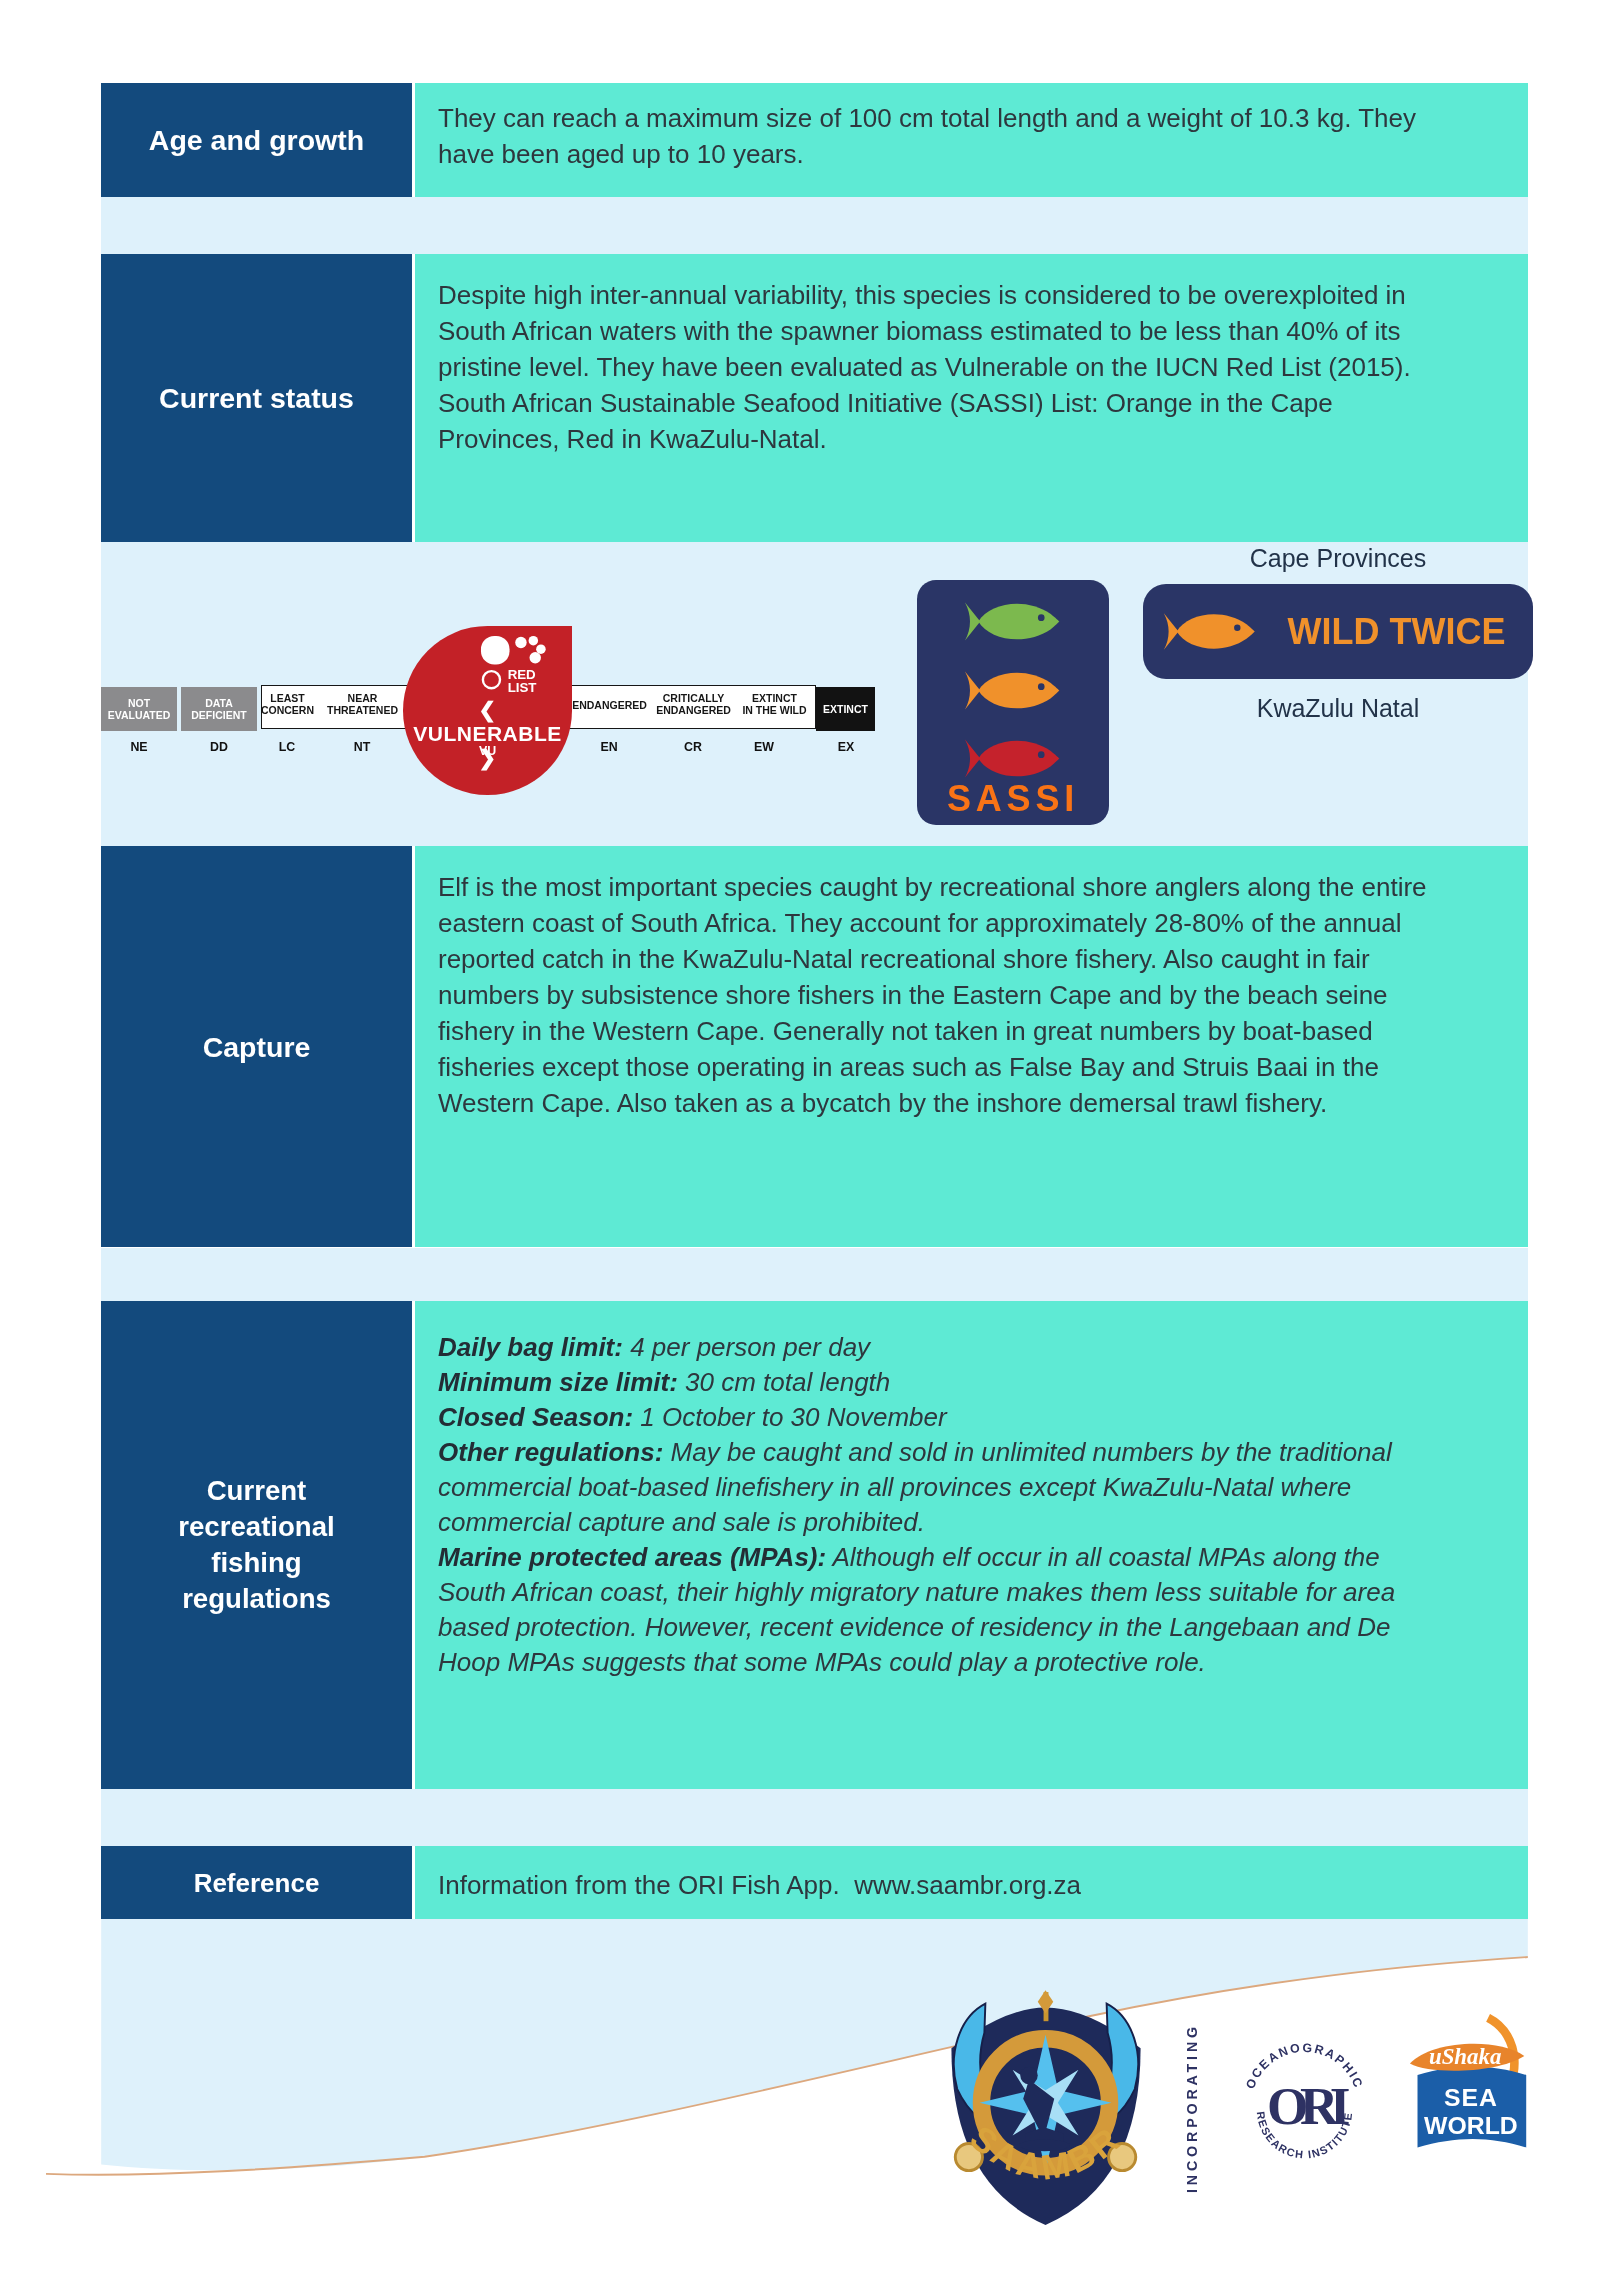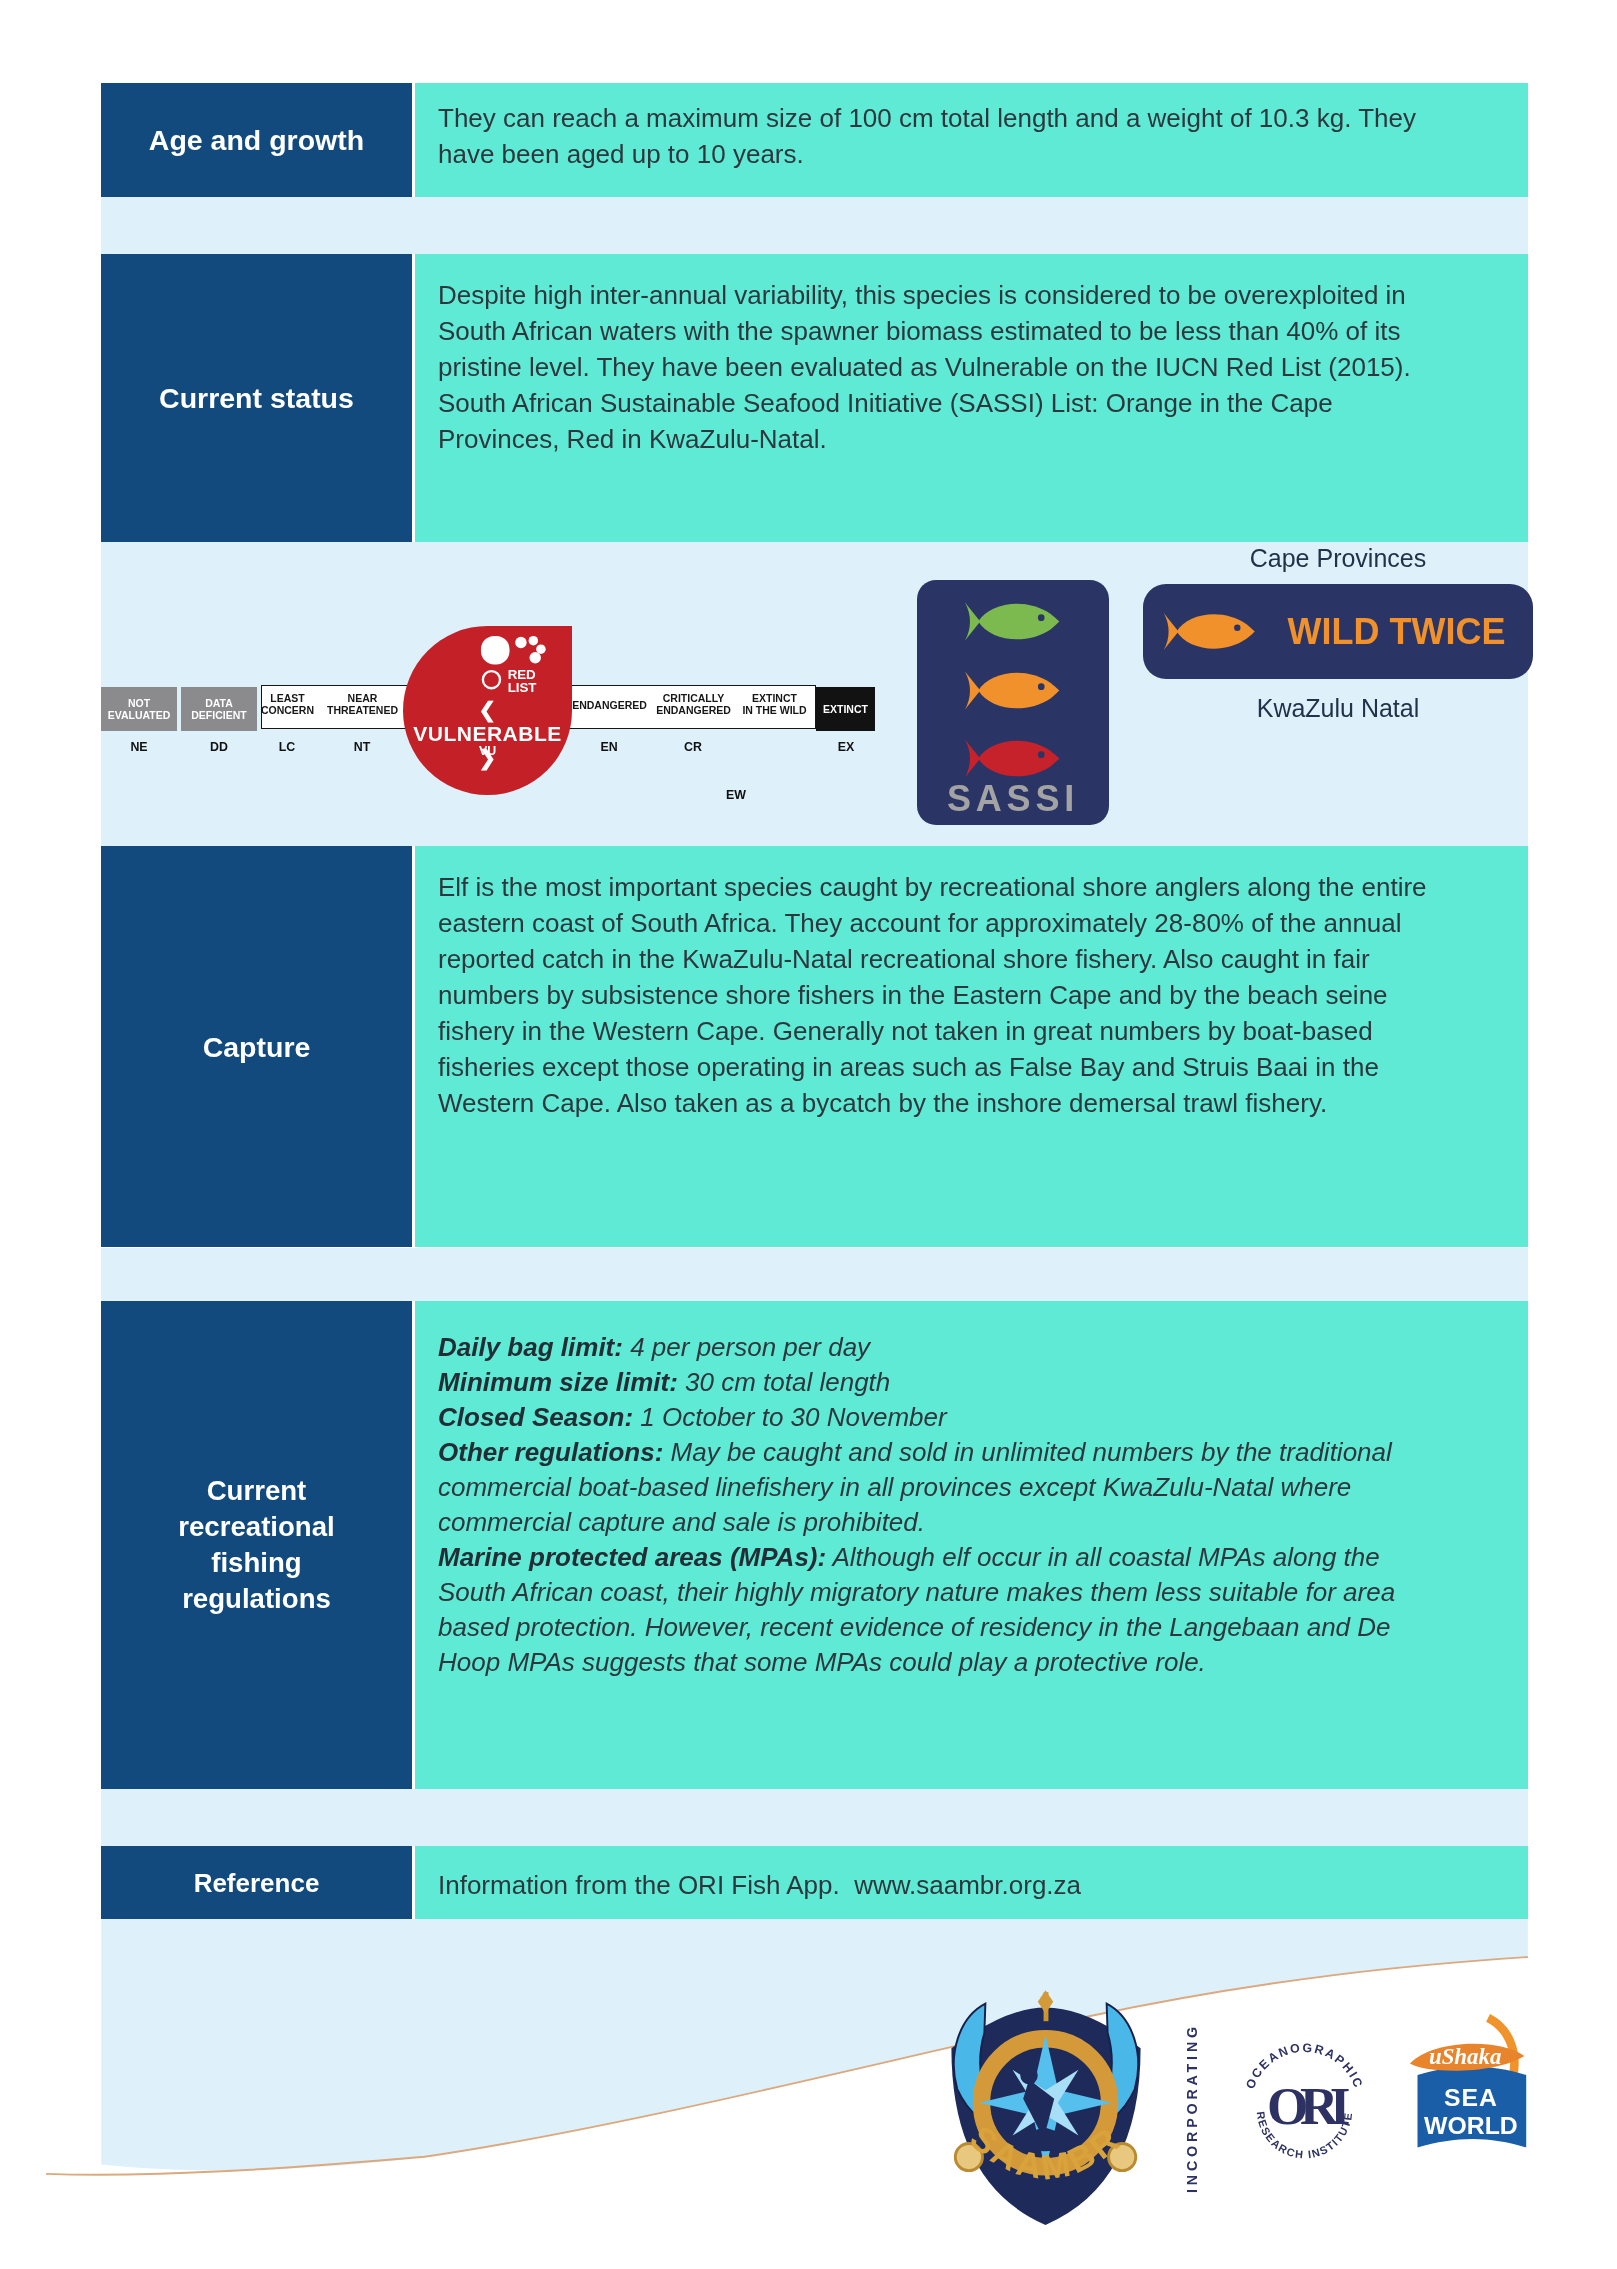--- a/index.html
+++ b/index.html
@@ -34,21 +34,21 @@
               border-radius:85px 0 85px 85px;}
   #vul-text{position:absolute;top:72px;width:100%;text-align:center;color:#ffffff;
             font-size:21px;font-weight:bold;letter-spacing:0.5px;}
   #vu-code{position:absolute;top:118px;width:100%;text-align:center;color:#ffffff;
            font-size:12.4px;font-weight:bold;}
   #redlist{position:absolute;right:11.4px;top:7.6px;}
   .rl-txt{fill:#ffffff;font-family:"Liberation Sans",sans-serif;font-weight:bold;font-size:14px;}
   
   #sassi-box{position:absolute;left:816px;top:38px;width:192px;height:245px;border-radius:19px;background:#2A3566;}
   .sassi-fish{position:absolute;left:27px;width:143px;height:61px;}
-  #sassi-name{position:absolute;top:198px;width:100%;text-align:center;color:#a3a3a3;
+  #sassi-name{position:absolute;top:198px;width:100%;text-align:center;color:#f97316;
               font-size:36px;font-weight:bold;letter-spacing:4.8px;}
   .region-lab{position:absolute;width:390px;left:1042px;text-align:center;color:#223349;font-size:25px;}
   .advice-box{position:absolute;left:1042px;width:390px;height:95px;border-radius:23px;background:#2A3566;}
   .advice-fish{position:absolute;left:19px;top:17px;width:101px;height:61px;}
   .advice-text{position:absolute;left:127px;top:0;height:95px;width:253px;display:flex;align-items:center;
                justify-content:center;font-size:36px;font-weight:800;letter-spacing:0px;}
   .advice-orange{color:#F0912B;}
   .advice-red{color:#C5222C;}
   .fish-green{fill:#7CB94E;} .fish-orange{fill:#F0912B;} .fish-red{fill:#C5222C;}
   .fish-eye{fill:#2A3566;}
@@ -95,21 +95,21 @@
     <div class="iucn-lab" style="left:673px;">EXTINCT
 IN THE WILD</div>
     <div class="iucn-box iucn-black" style="left:715px;width:59px;">EXTINCT</div>
 
     <div class="iucn-code" style="left:38px;">NE</div>
     <div class="iucn-code" style="left:118px;">DD</div>
     <div class="iucn-code" style="left:186px;">LC</div>
     <div class="iucn-code" style="left:261px;">NT</div>
     <div class="iucn-code" style="left:508px;">EN</div>
     <div class="iucn-code" style="left:592px;">CR</div>
-    <div class="iucn-code" style="left:635px;margin-top:48px;">EW</div>
+    <div class="iucn-code" style="left:663px;">EW</div>
     <div class="iucn-code" style="left:745px;">EX</div>
 
     <div id="vul-circle">
       <svg id="redlist" width="82" height="59" viewBox="0 0 86 62">
         <rect x="2" y="2" width="30" height="30" rx="14" fill="#ffffff"></rect>
         <circle cx="44" cy="9" r="6" fill="#ffffff"></circle>
         <circle cx="57" cy="7" r="5" fill="#ffffff"></circle>
         <circle cx="65" cy="16" r="5" fill="#ffffff"></circle>
         <circle cx="59" cy="25" r="6" fill="#ffffff"></circle>
         <circle cx="13" cy="48" r="9" fill="none" stroke="#ffffff" stroke-width="2.5"></circle>

